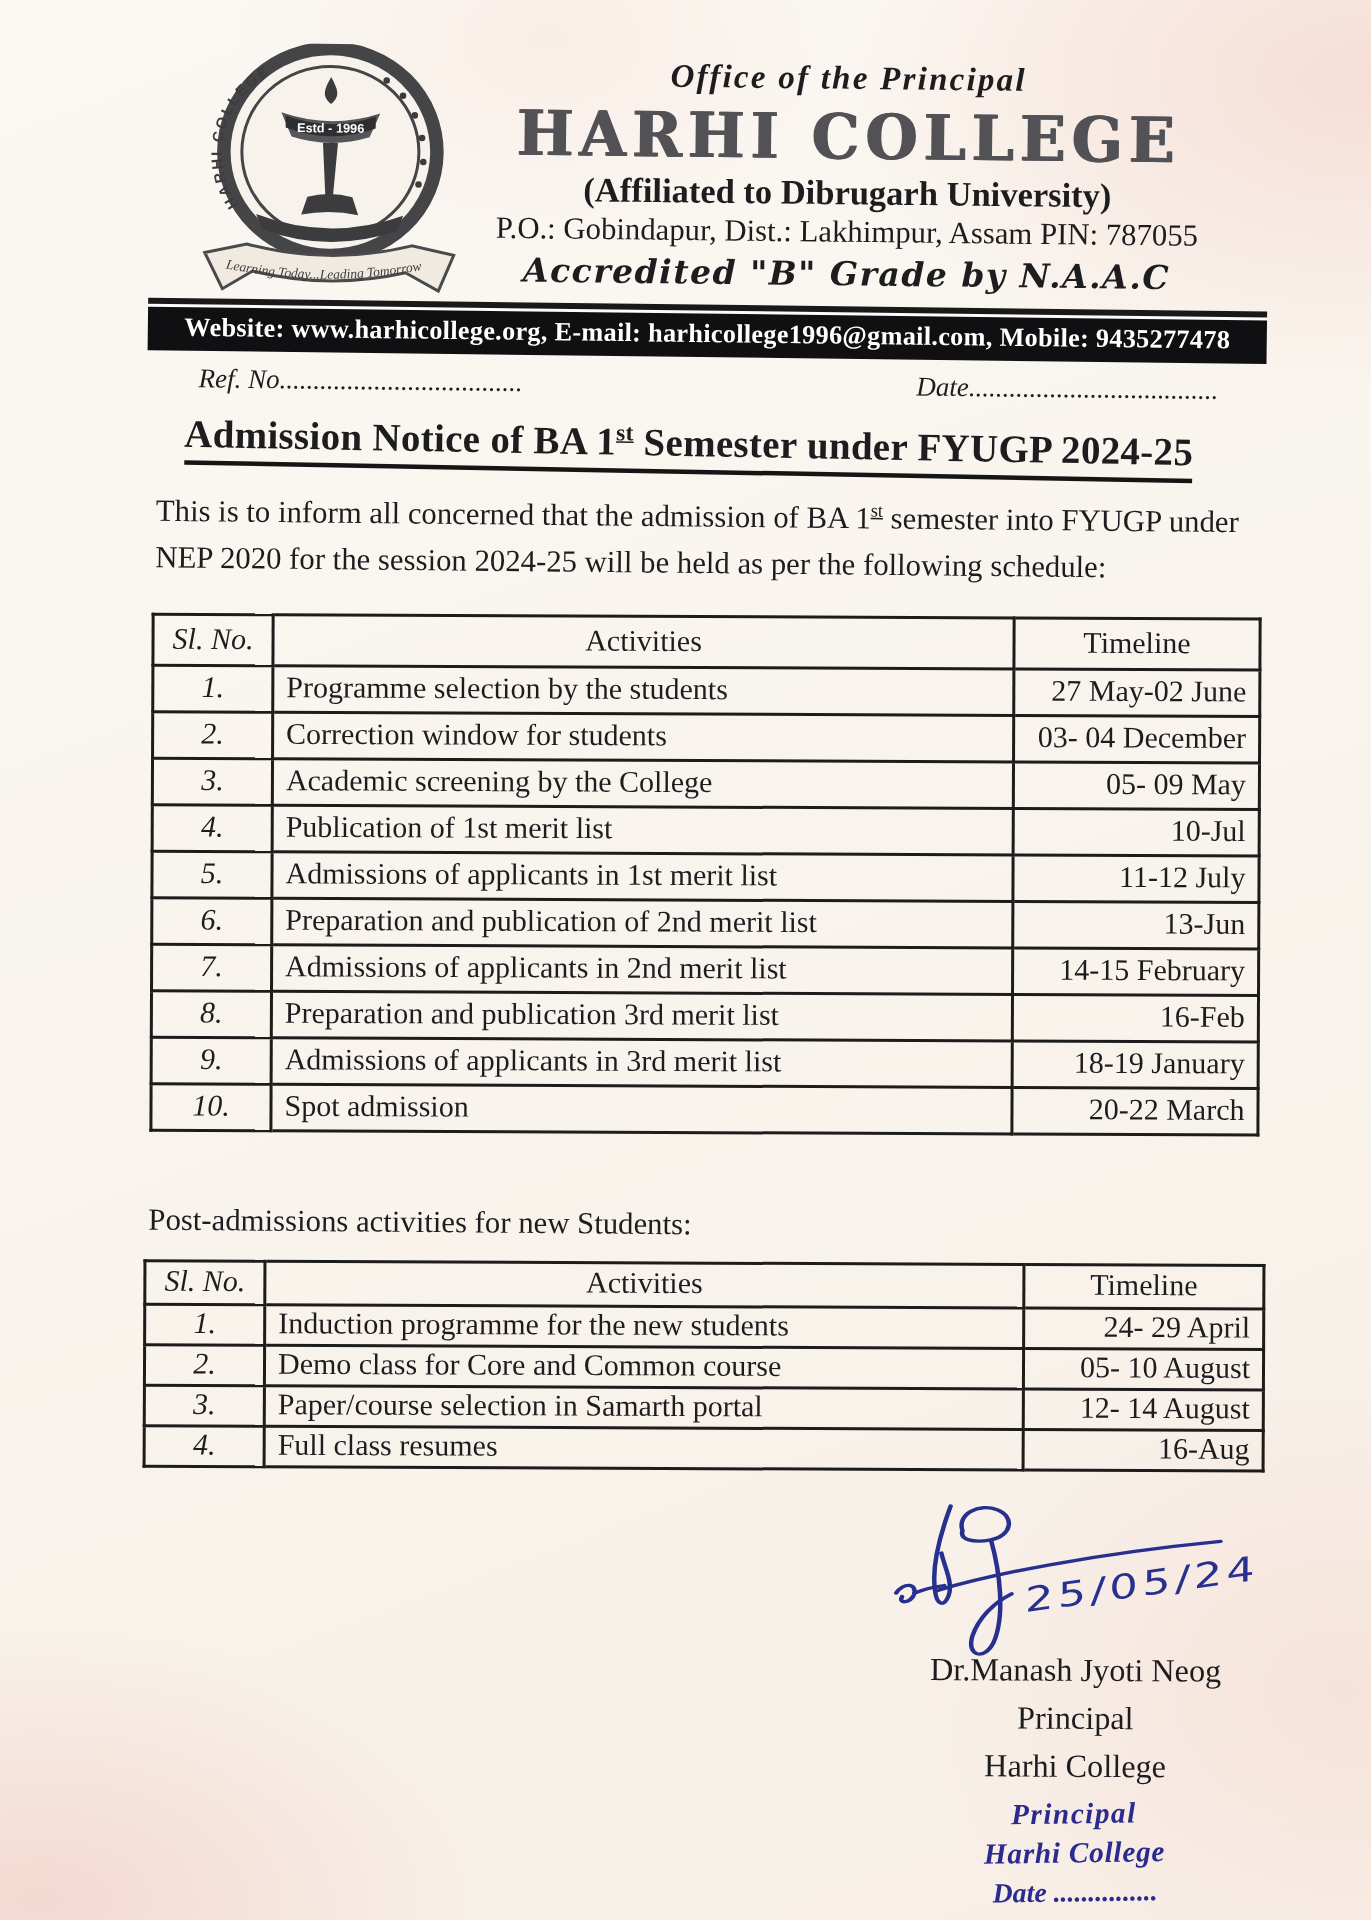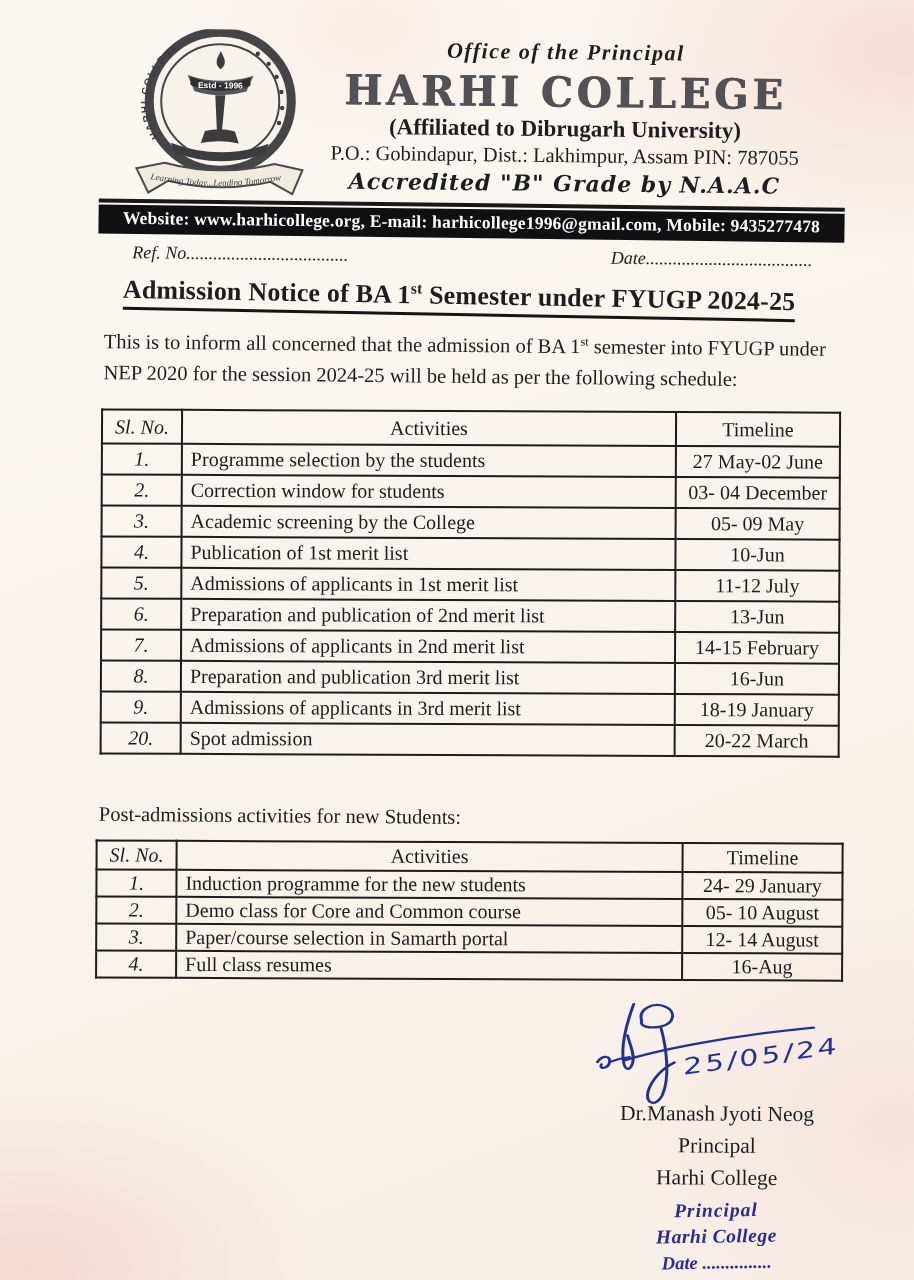--- a/index.html
+++ b/index.html
@@ -35,33 +35,33 @@
   .contact-bar{background:#101013;color:#fff;font-weight:bold;font-size:17.5px;
     text-align:center;padding:3px 2px 5px;white-space:nowrap;letter-spacing:.2px;}
 
   .ref-row{display:flex;justify-content:space-between;font-style:italic;font-size:18px;
     margin:8px 104px 0 130px;transform:rotate(.3deg);}
 
   
   .title-wrap{text-align:center;margin-top:14px;transform:rotate(.7deg);}
   .title{display:inline-block;font-size:26px;font-weight:bold;
     border-bottom:3.5px solid #151515;padding-bottom:2px;letter-spacing:.2px;}
-  .title sup, .body-par sup{font-size:60%;vertical-align:super;line-height:0;}
+  .title sup, .body-par sup{font-size:60%;vertical-align:super;line-height:0;text-decoration:underline;}
   .body-par{width:742px;margin:14px 0 0 102px;font-size:20.5px;line-height:1.52;
     transform:rotate(.25deg);}
 
   
   table{border-collapse:collapse;background:transparent;}
   .sched{margin:18px 0 0 100px;transform:rotate(-.1deg);}
   .sched th,.sched td{border:2.2px solid #1c1c1c;font-size:20px;padding:1px 8px;}
   .sched th{font-weight:normal;text-align:center;height:30px;}
   .sched td{height:27px;}
   .col-sl{width:62px;text-align:center;font-style:italic;}
   .col-act{width:476px;text-align:left;}
-  .col-tl{width:146px;text-align:center;}
+  .col-tl{width:146px;text-align:right;}
   .post-line{margin:50px 0 0 100px;font-size:20.5px;transform:rotate(.15deg);}
   .post{margin:12px 0 0 97px;transform:rotate(-.1deg);}
   .post th,.post td{border:2.2px solid #1c1c1c;font-size:20px;padding:0 8px;}
   .post th{font-weight:normal;text-align:center;height:27px;}
   .post td{height:25px;}
   .post .col-act{width:488px;}
   .post .col-tl{width:142px;}
 
   
   .sig-block{margin:14px 0 0 552px;width:336px;text-align:center;}
@@ -161,68 +161,68 @@
       <td class="col-tl">03- 04 December</td>
     </tr>
     <tr>
       <td class="col-sl">3.</td>
       <td class="col-act">Academic screening by the College</td>
       <td class="col-tl">05- 09 May</td>
     </tr>
     <tr>
       <td class="col-sl">4.</td>
       <td class="col-act">Publication of 1st merit list</td>
-      <td class="col-tl">10-Jun</td>
+      <td class="col-tl">10-Jul</td>
     </tr>
     <tr>
       <td class="col-sl">5.</td>
       <td class="col-act">Admissions of applicants in 1st merit list</td>
       <td class="col-tl">11-12 July</td>
     </tr>
     <tr>
       <td class="col-sl">6.</td>
       <td class="col-act">Preparation and publication of 2nd merit list</td>
       <td class="col-tl">13-Jun</td>
     </tr>
     <tr>
       <td class="col-sl">7.</td>
       <td class="col-act">Admissions of applicants in 2nd merit list</td>
       <td class="col-tl">14-15 February</td>
     </tr>
     <tr>
       <td class="col-sl">8.</td>
       <td class="col-act">Preparation and publication 3rd merit list</td>
-      <td class="col-tl">16-Jun</td>
+      <td class="col-tl">16-Feb</td>
     </tr>
     <tr>
       <td class="col-sl">9.</td>
       <td class="col-act">Admissions of applicants in 3rd merit list</td>
       <td class="col-tl">18-19 January</td>
     </tr>
     <tr>
-      <td class="col-sl">20.</td>
+      <td class="col-sl">10.</td>
       <td class="col-act">Spot admission</td>
       <td class="col-tl">20-22 March</td>
     </tr>
   </tbody>
     </table>
 
   <div class="post-line">Post-admissions activities for new Students:</div>
 
   <table class="post">
     <tbody>
         <tr>
       <th class="col-sl">Sl. No.</th>
       <th class="col-act">Activities</th>
       <th class="col-tl">Timeline</th>
     </tr>
     <tr>
       <td class="col-sl">1.</td>
       <td class="col-act">Induction programme for the new students</td>
-      <td class="col-tl">24- 29 January</td>
+      <td class="col-tl">24- 29 April</td>
     </tr>
     <tr>
       <td class="col-sl">2.</td>
       <td class="col-act">Demo class for Core and Common course</td>
       <td class="col-tl">05- 10 August</td>
     </tr>
     <tr>
       <td class="col-sl">3.</td>
       <td class="col-act">Paper/course selection in Samarth portal</td>
       <td class="col-tl">12- 14 August</td>

